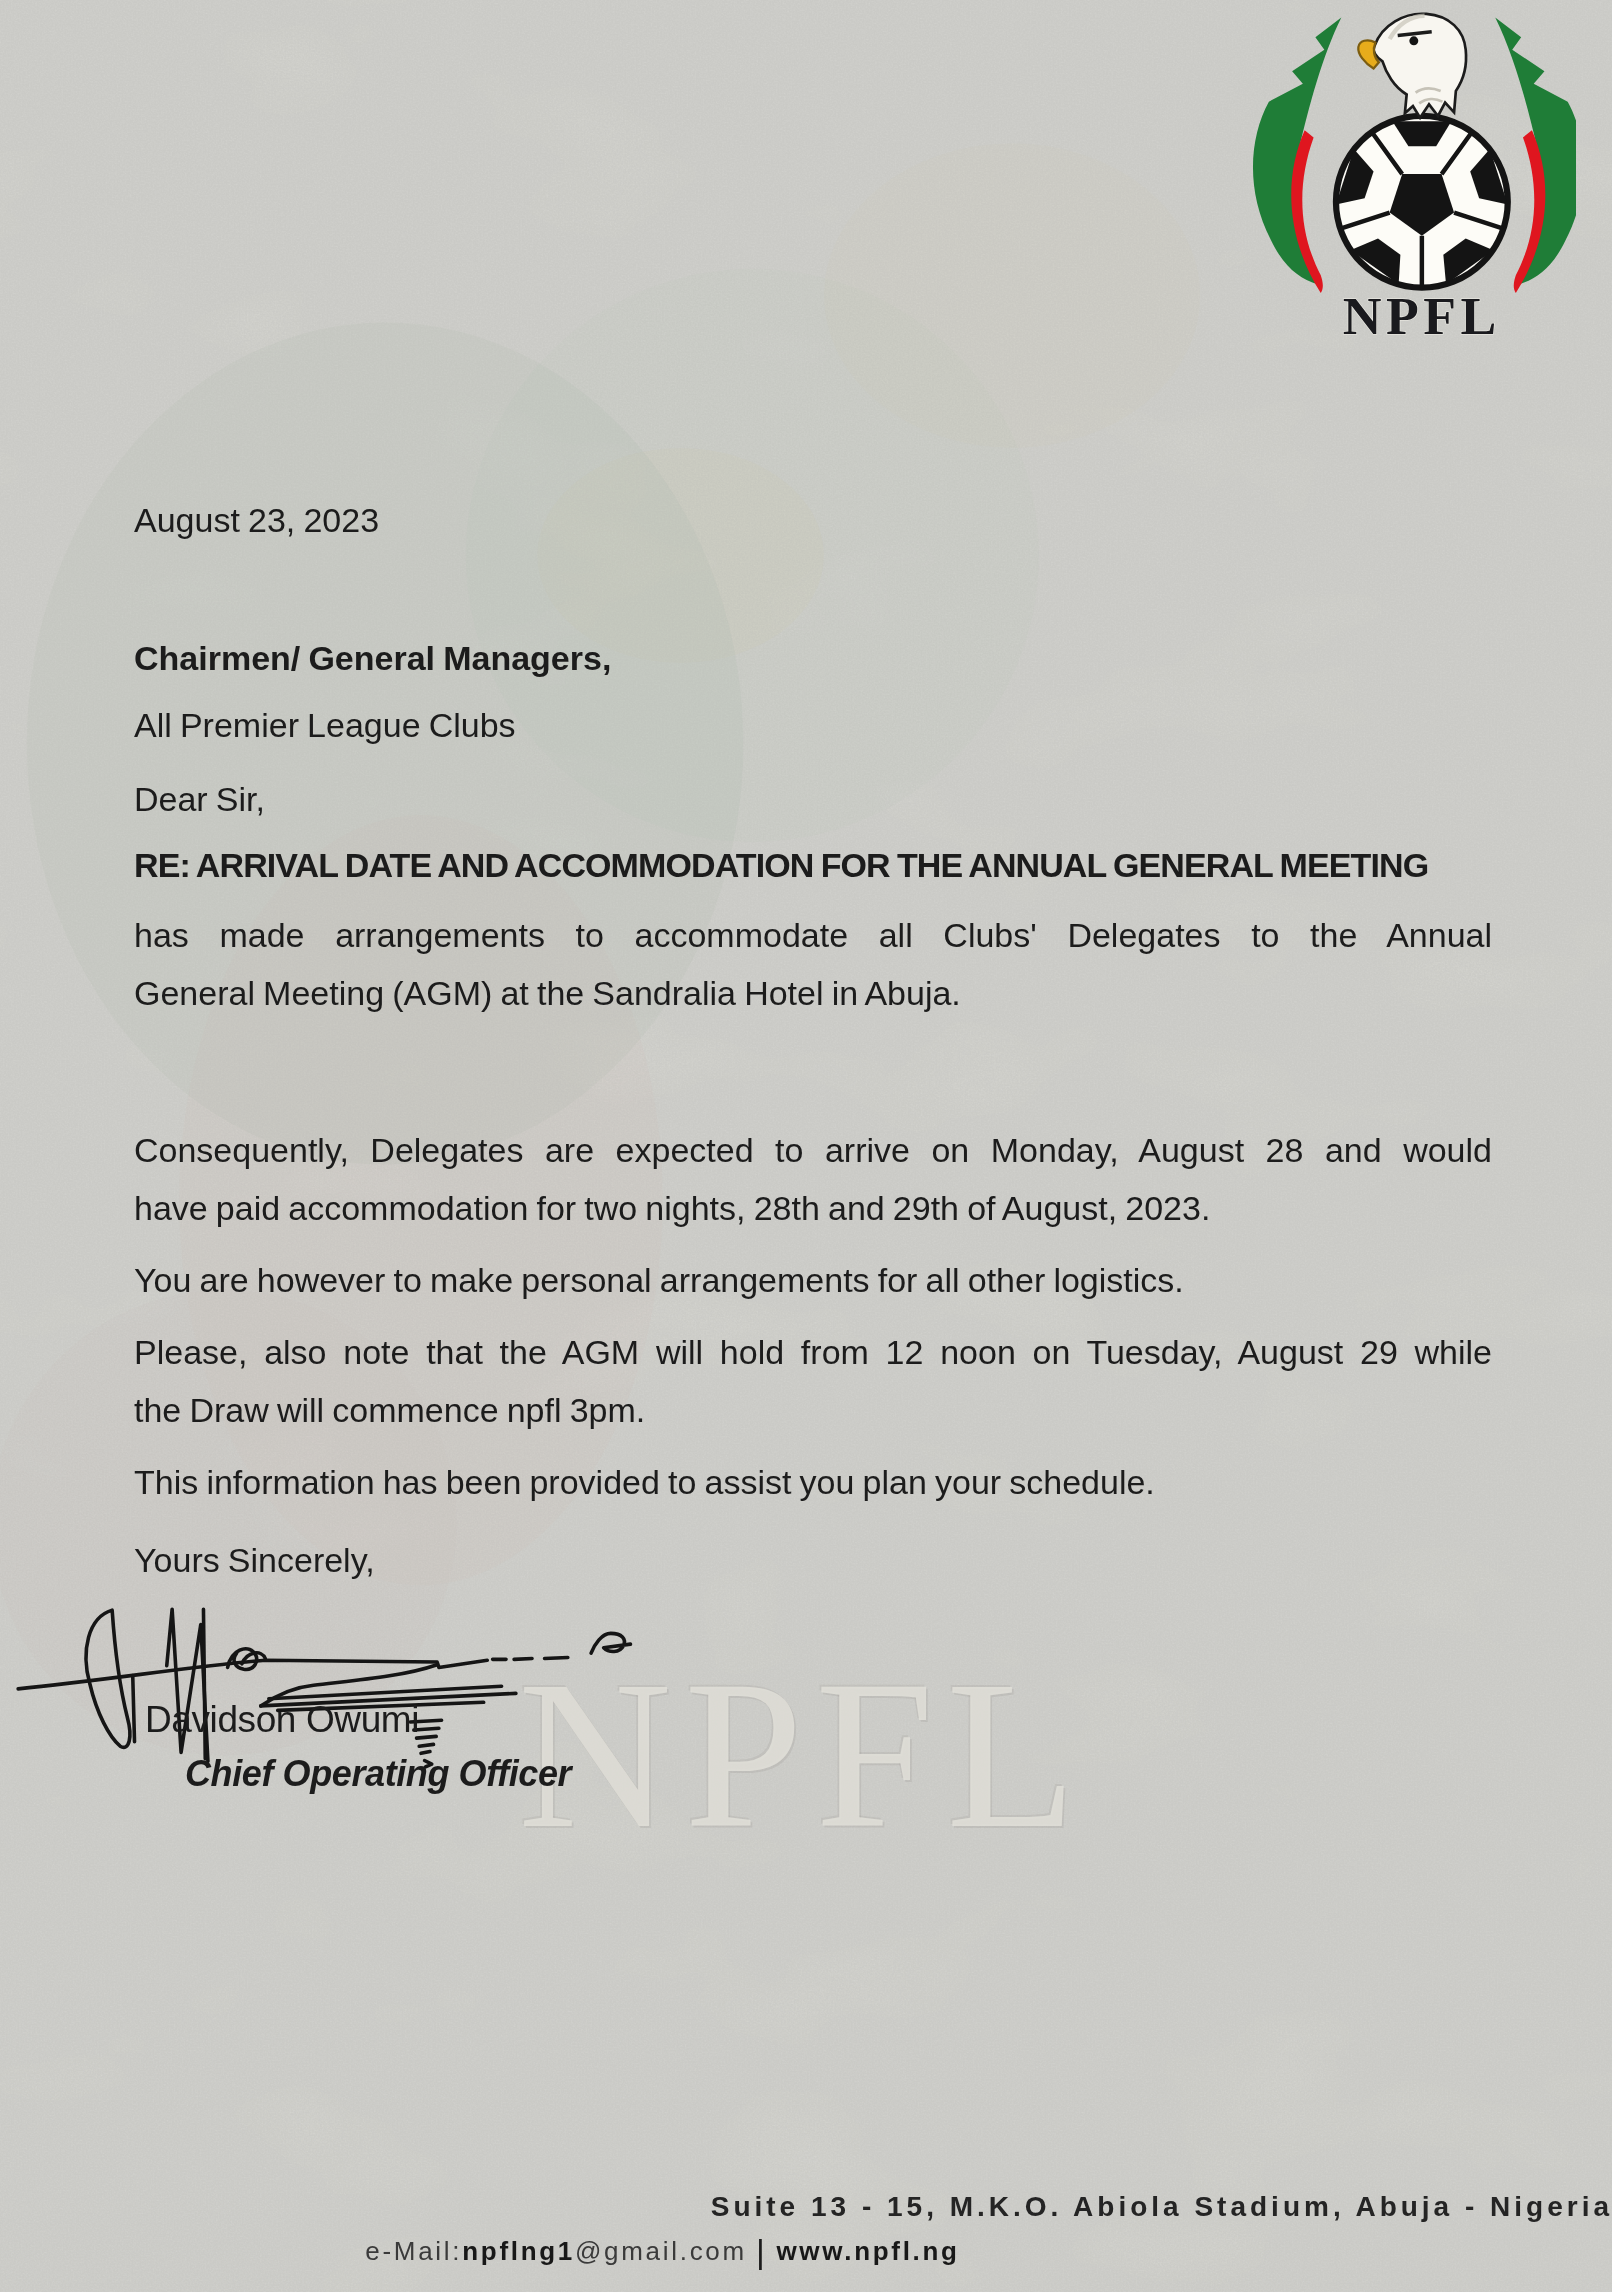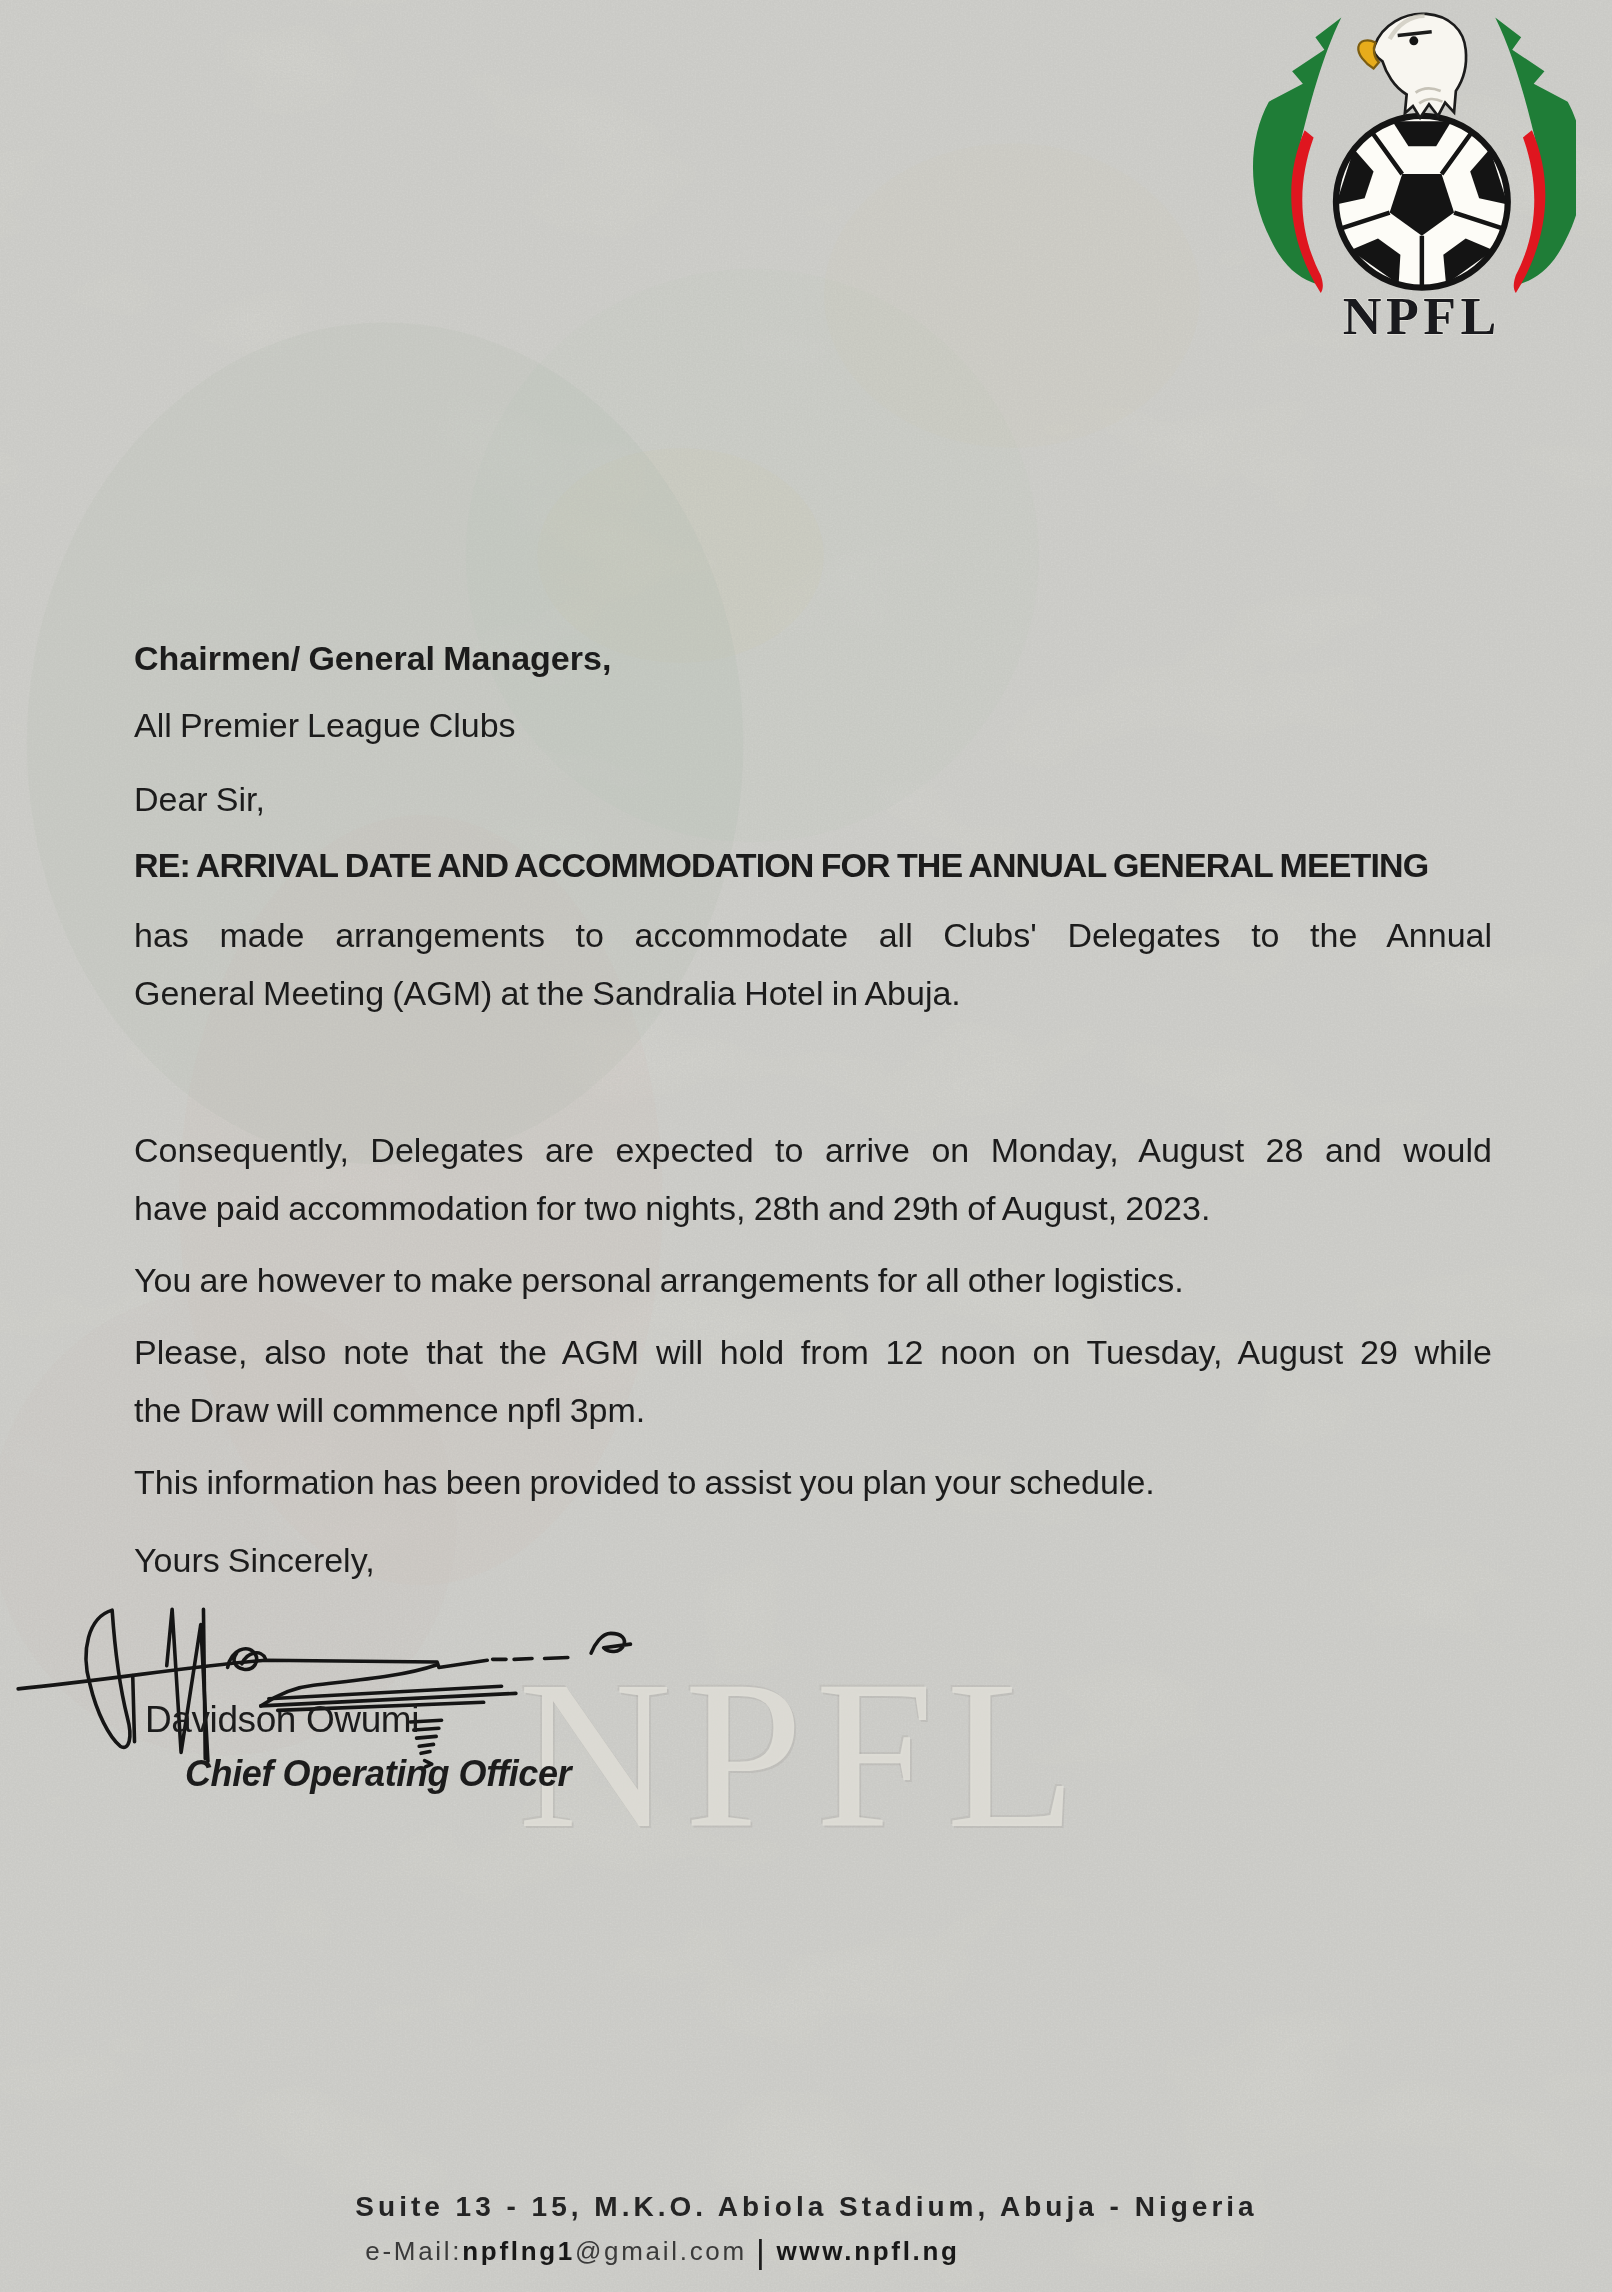--- a/index.html
+++ b/index.html
@@ -27,21 +27,21 @@
   }
   .bold{font-weight:bold;}
   .subject{white-space:nowrap;font-weight:bold;letter-spacing:-0.9px;}
   .jline{text-align:justify;text-align-last:justify;}
   .jline.last{text-align-last:left;}
   .sig-svg{position:absolute;left:0;top:1594px;}
   .signoff{position:absolute;left:145px;top:1693px;font-size:37px;line-height:54px;}
   .signoff .name{font-weight:normal;letter-spacing:-0.4px;}
   .signoff .title{font-weight:bold;font-style:italic;font-size:36px;letter-spacing:-0.4px;margin-left:40px;}
   .footer-line1{
-    position:absolute;left:0;top:2191px;width:1613px;text-align:center;
+    position:absolute;left:0;top:2191px;width:1613px;text-align:right;
     font-weight:bold;font-size:28px;letter-spacing:4px;color:#242424;
   }
   .footer-line2{
     position:absolute;left:0;top:2229px;width:1325px;text-align:center;
     font-size:26px;letter-spacing:2.7px;color:#3a3a3a;
   }
   .footer-line2 .b{font-weight:bold;color:#181818;}
   .sep-bar{display:inline-block;font-weight:400;font-size:34px;transform:translateY(2.7px);margin:0 9px;color:#1c1c1c;}
 </style>
 </head>
@@ -116,20 +116,21 @@
       <path d="M206,12 C190,12 176,22 167,38" stroke="#c8c4b8" stroke-width="5" fill="none" opacity="0.7"></path>
       <path d="M196,98 C204,92 214,92 224,96 M200,110 C208,104 218,104 226,108" stroke="#b9b5a9" stroke-width="3" fill="none" opacity="0.8"></path>
       <path d="M151,42 C142,37 133,40 132,47 C131,55 139,65 149,71 L155,64 C149,58 148,49 151,42 Z" fill="#e7ac1b" stroke="#7c5d10" stroke-width="2.5"></path>
       <path d="M176,34 L214,30" stroke="#1c1c1c" stroke-width="4"></path>
       <circle cx="194" cy="40" r="5" fill="#141414"></circle>
     </g>
 
     <text x="203" y="368" text-anchor="middle" font-family="Liberation Serif, serif" font-size="60" font-weight="600" letter-spacing="5" fill="#1a1a1e" stroke="#efeee7" stroke-width="1.2" paint-order="stroke">NPFL</text>
   </svg>
 
+  <div class="block" style="top:491px;">August 23, 2023</div>
 
   <div class="block bold" style="top:629px;">Chairmen/ General Managers,</div>
   <div class="block" style="top:696px;">All Premier League Clubs</div>
   <div class="block" style="top:770px;">Dear Sir,</div>
 
   <div class="block subject" style="top:836px;">RE: ARRIVAL DATE AND ACCOMMODATION FOR THE ANNUAL GENERAL MEETING</div>
 
   <div class="block" style="top:906px;">
       <div class="jline">has made arrangements to accommodate all Clubs' Delegates to the Annual</div>
       <div class="jline last">General Meeting (AGM) at the Sandralia Hotel in Abuja.</div>

